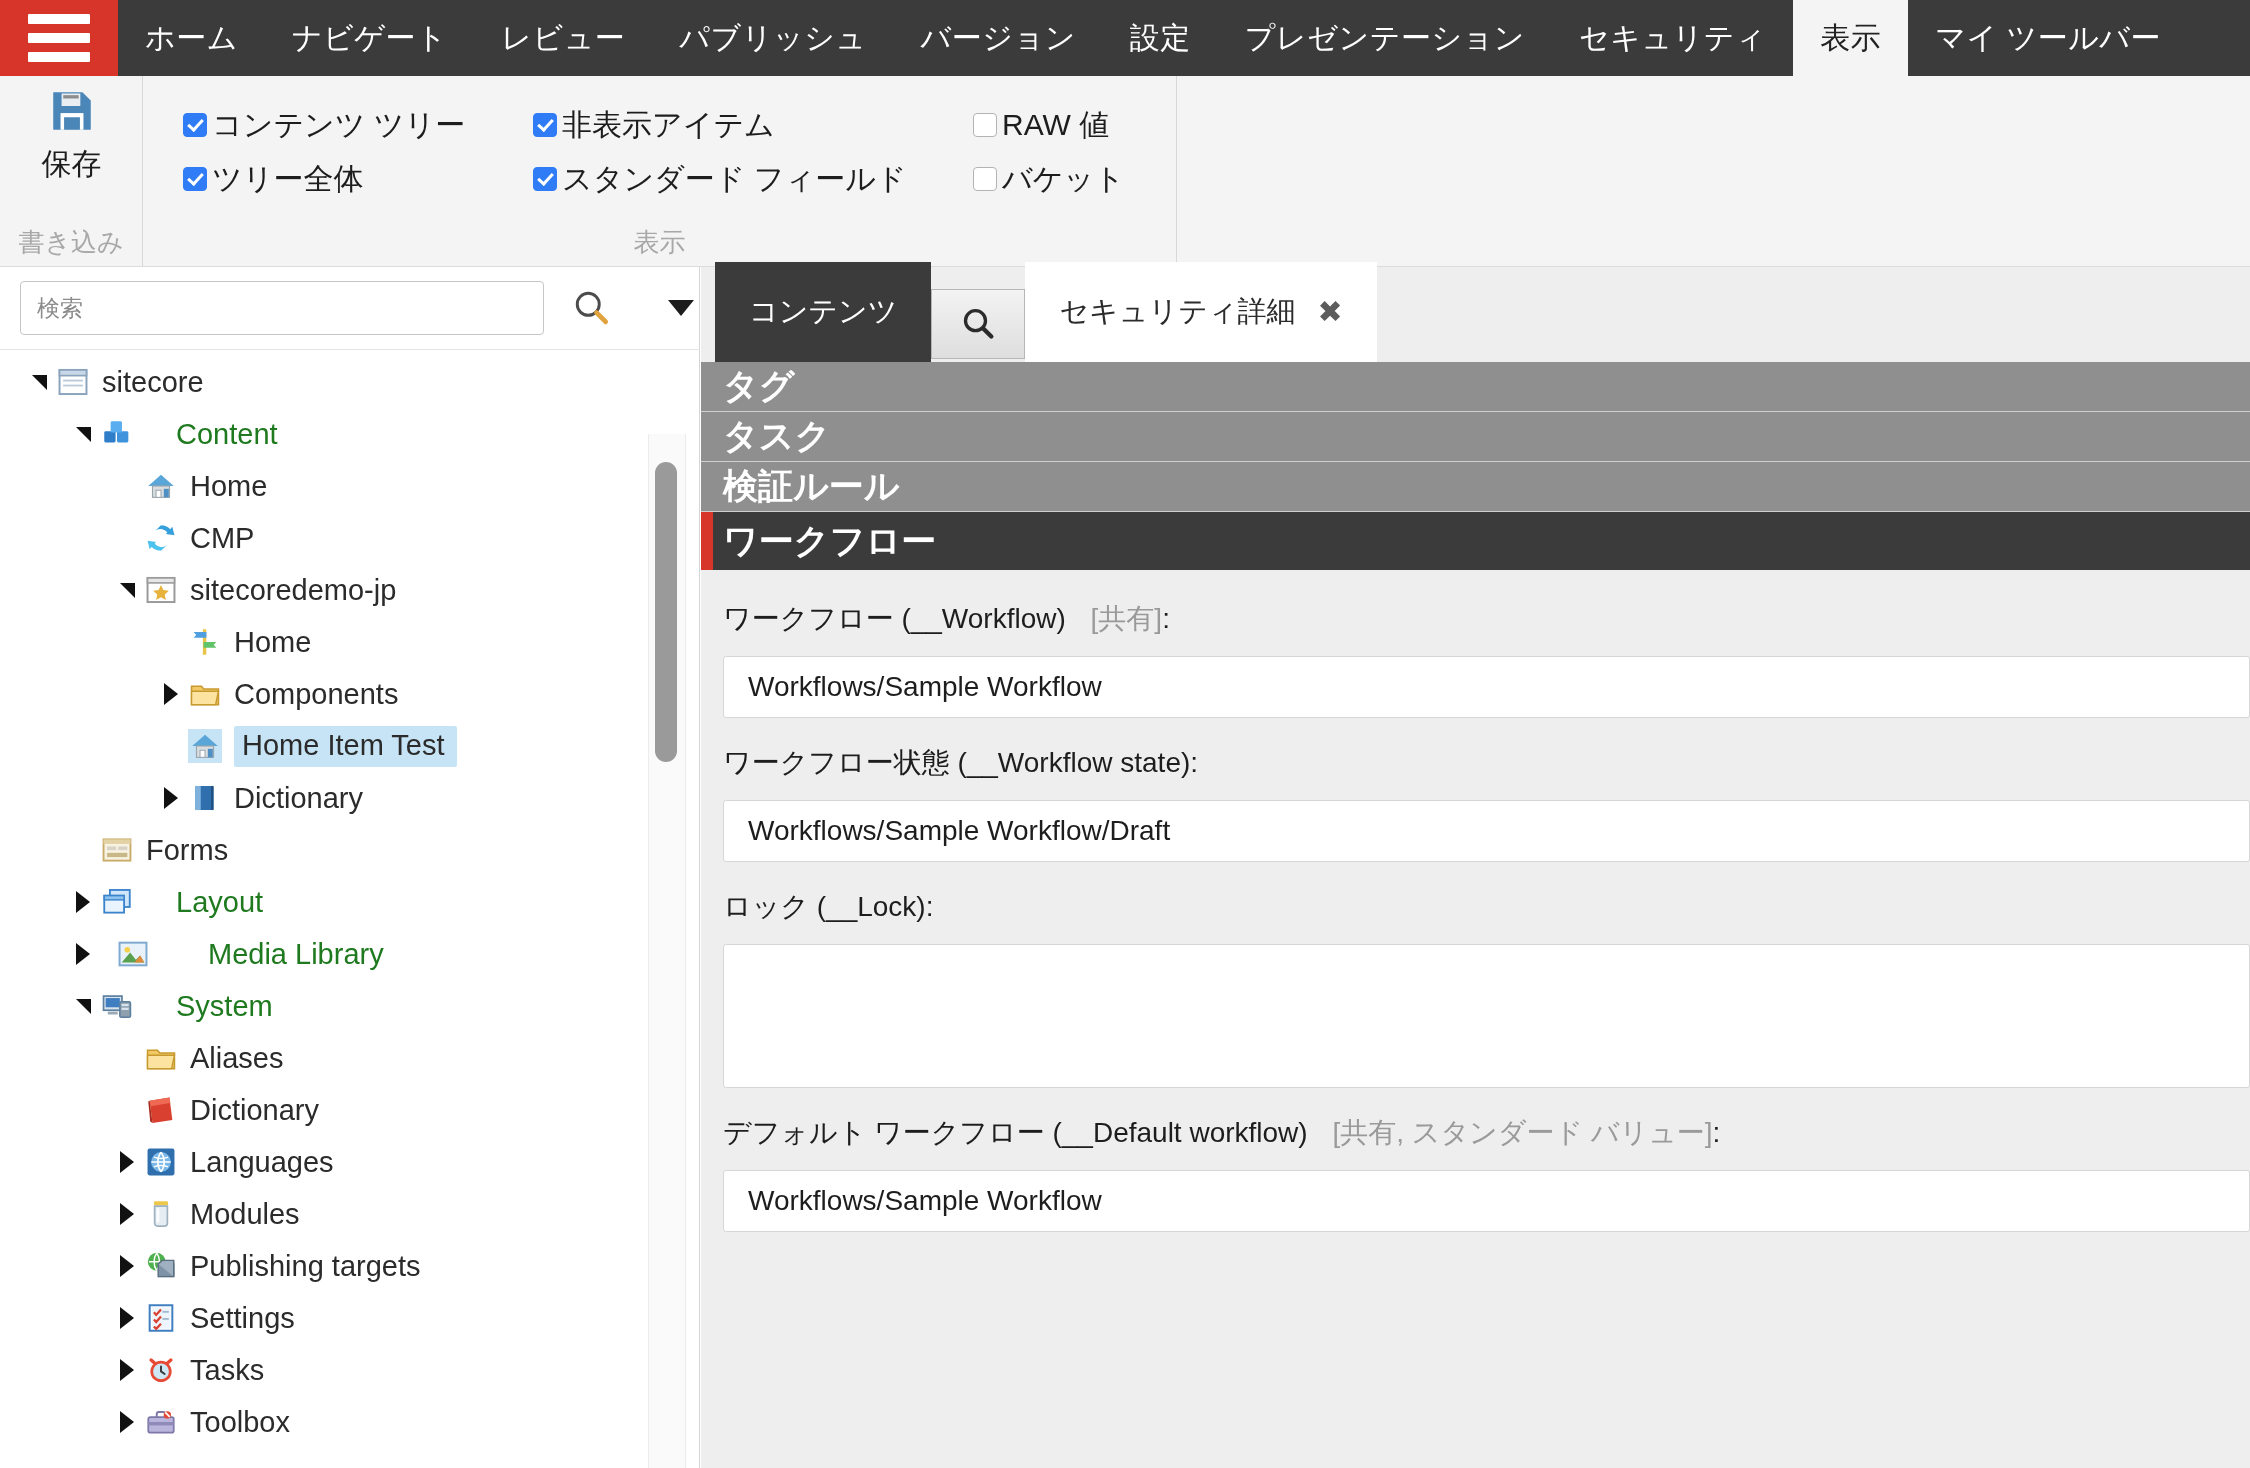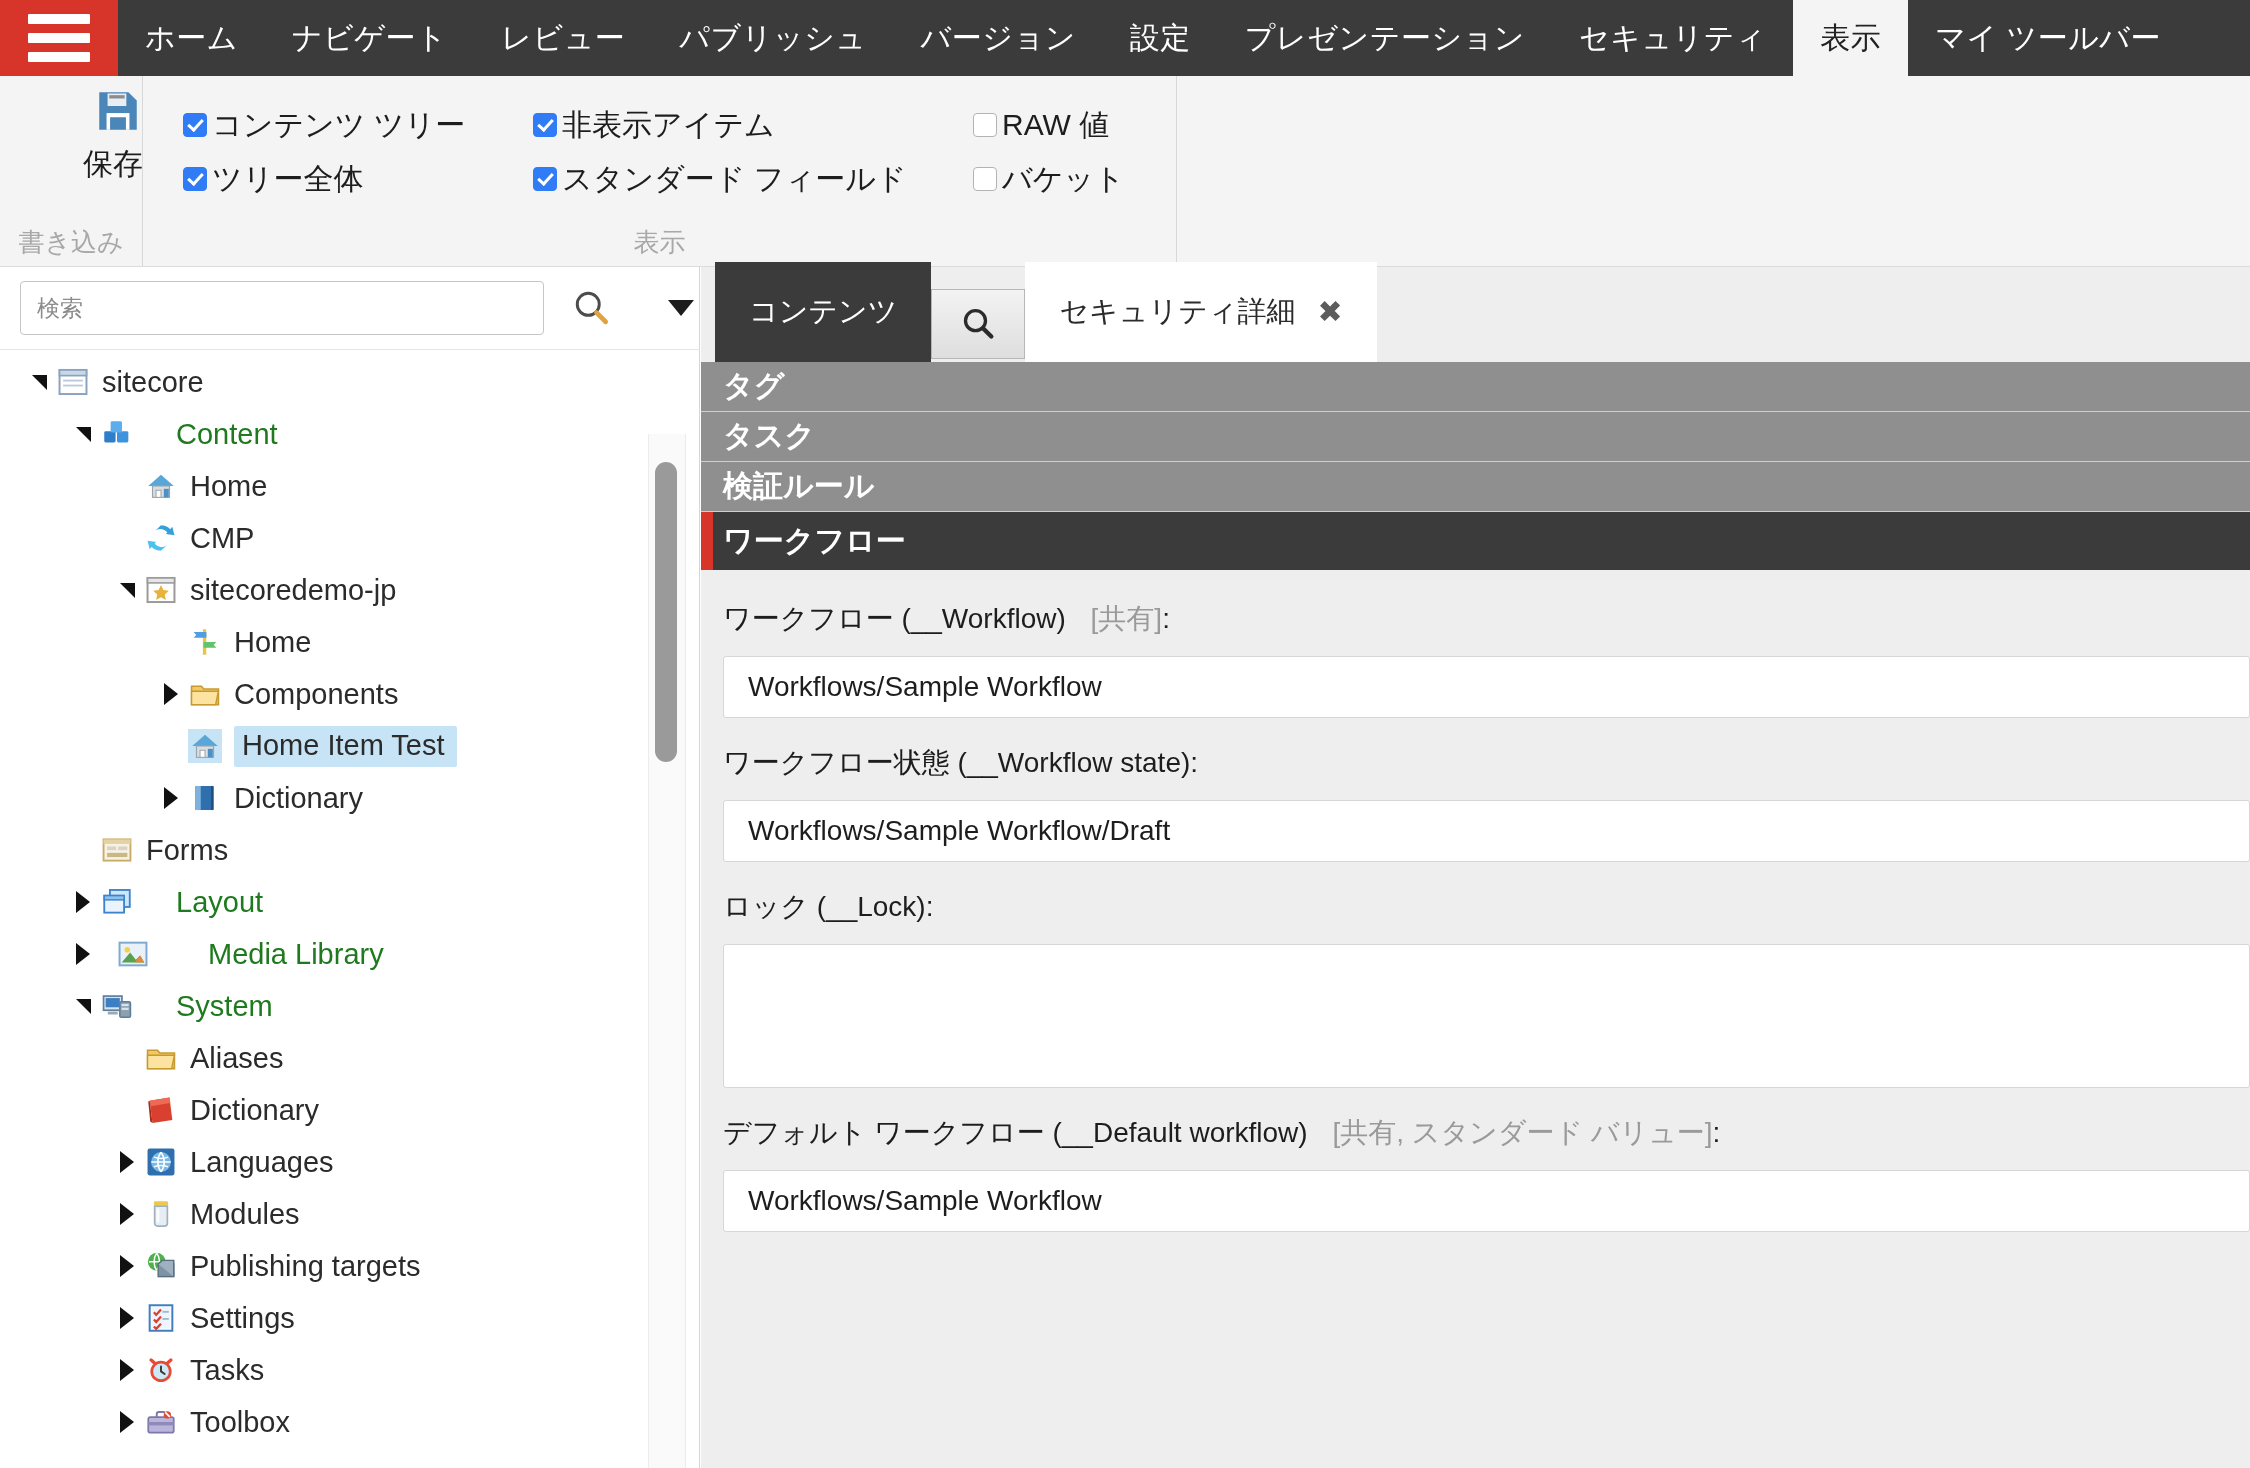--- a/index.html
+++ b/index.html
@@ -86,21 +86,21 @@
     font-size: 26px;
     color: #a8a8a8;
   }
 
   .save-btn {
     position: absolute;
     left: 0; top: 10px;
     width: 143px;
     display: flex;
     flex-direction: column;
-    align-items: flex-end;
+    align-items: center;
     cursor: pointer;
   }
   .floppy {
     width: 50px; height: 50px;
     margin-bottom: 8px;
   }
   .save-label {
     font-size: 30px;
     color: #1d1d1d;
   }
@@ -315,21 +315,21 @@
     position: absolute;
     left: 0; top: 95px;
     width: 100%;
     bottom: 0;
     overflow: hidden;
   }
   .section-head {
     height: 50px;
     background: #8f8f8f;
     color: #ffffff;
-    font-size: 30px;
+    font-size: 35px;
     font-weight: bold;
     display: flex;
     align-items: center;
     padding-left: 22px;
     border-bottom: 1px solid #cfcfcf;
     box-sizing: border-box;
     cursor: pointer;
   }
   .section-head.active {
     background: #3b3b3b;

